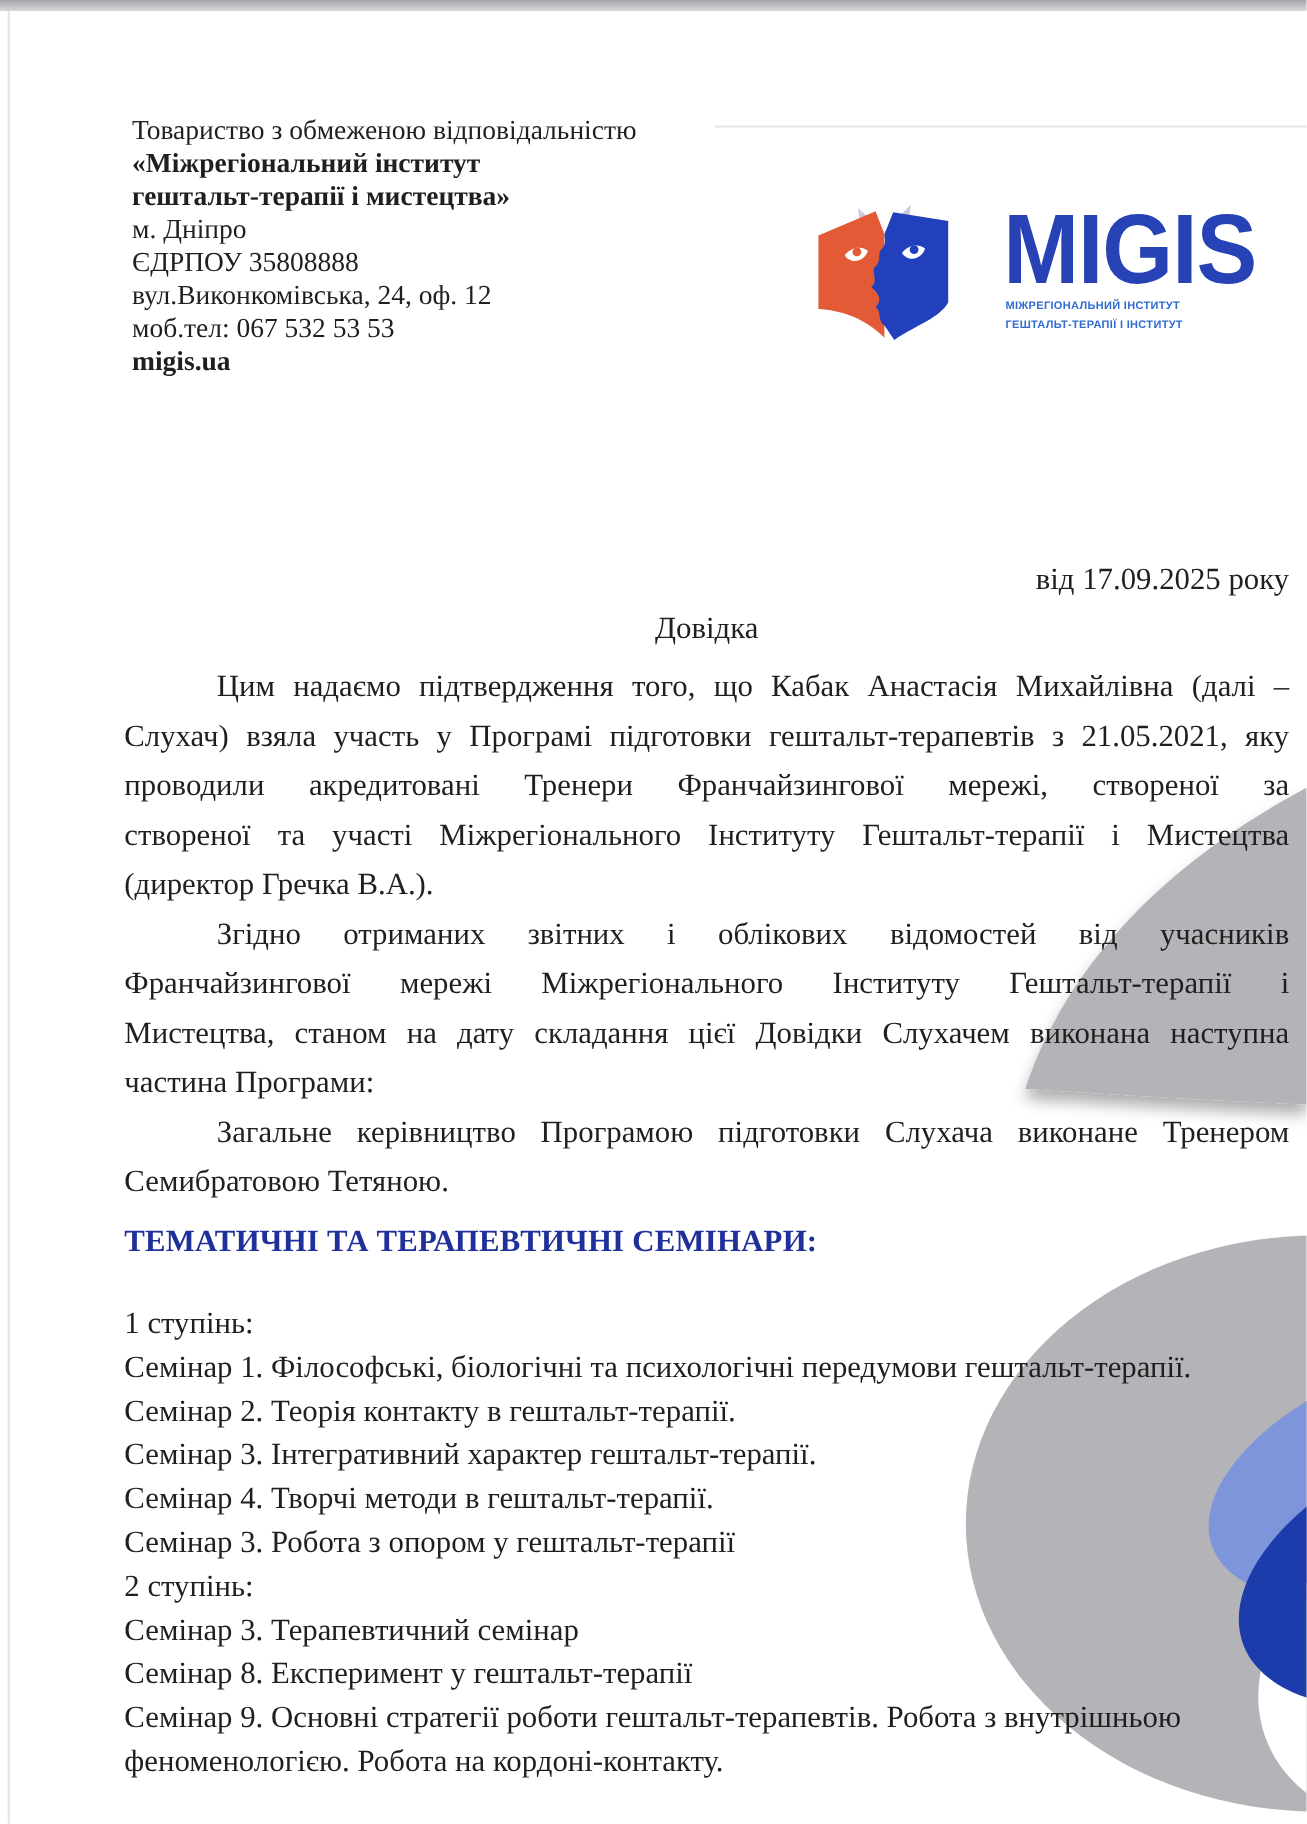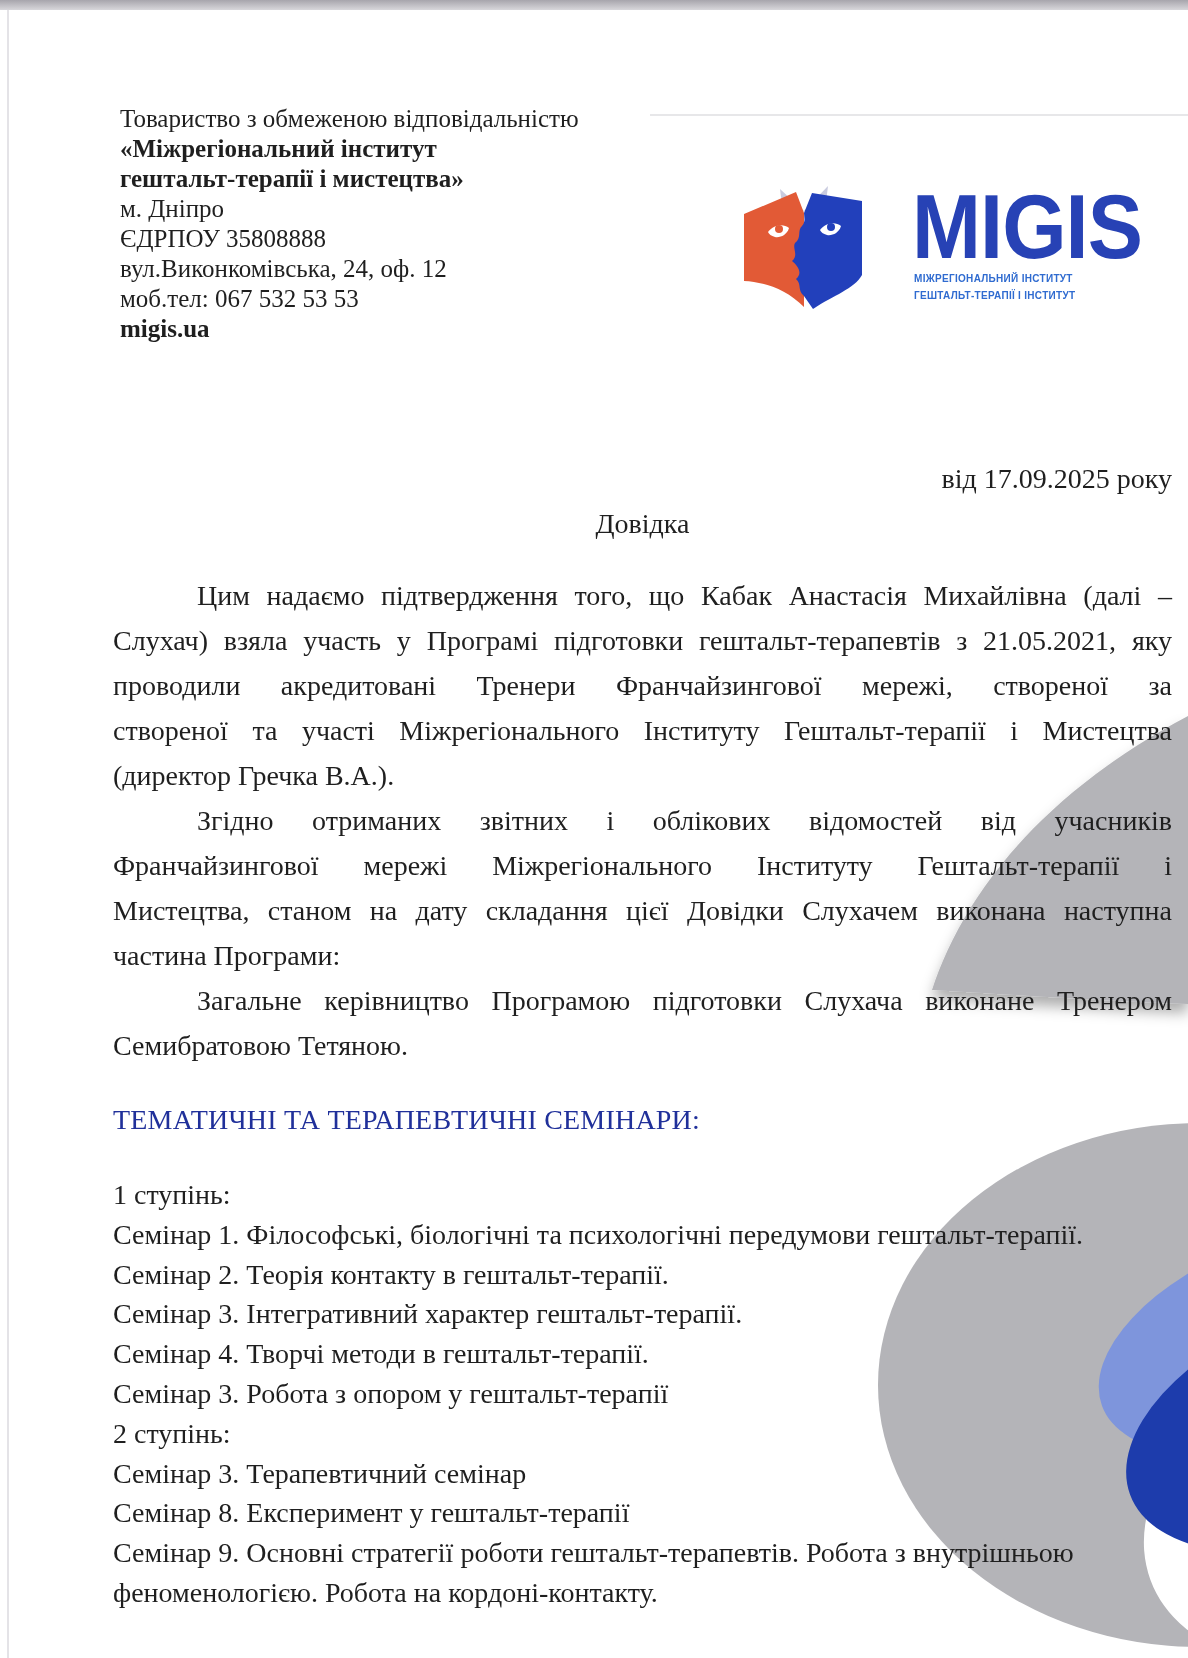--- a/index.html
+++ b/index.html
@@ -20,27 +20,27 @@
   .wordmark{position:absolute;left:912px;top:182px;z-index:2;
             font-family:"Liberation Sans", sans-serif;font-weight:bold;
             font-size:90px;line-height:90px;color:#2742b5;letter-spacing:-1px;
             transform:scaleX(0.92);transform-origin:0 0;white-space:nowrap;}
   .logo-sub{position:absolute;left:914px;top:270px;z-index:2;
             font-family:"Liberation Sans", sans-serif;font-weight:bold;
             font-size:10px;line-height:17px;color:#2f6bd0;letter-spacing:0.3px;white-space:nowrap;}
 
   .content{position:absolute;left:113px;top:456px;width:1059px;z-index:2;
            font-size:28px;line-height:45px;}
-  .date-line{text-align:right;}
+  .date-line{text-align:right;margin-top:48px;}
   .doc-title{text-align:center;}
   .para-line{text-align:justify;text-align-last:justify;}
   .para-line.indent{padding-left:84px;}
   .para-line.end{text-align-last:left;}
-  .p-gap{margin-top:27px;}
-  .section-heading{margin-top:28px;line-height:47px;font-weight:normal;color:#20309a;
+  .p-gap{margin-top:8px;}
+  .section-heading{margin-top:8px;line-height:47px;font-weight:bold;color:#20309a;
                    letter-spacing:0.2px;}
   .sem-list{margin-top:32px;line-height:39.8px;}
   .sem-line{white-space:nowrap;}
 </style>
 </head>
 <body>
 
 <div class="screen">
 
   <div class="top-bar"></div>

